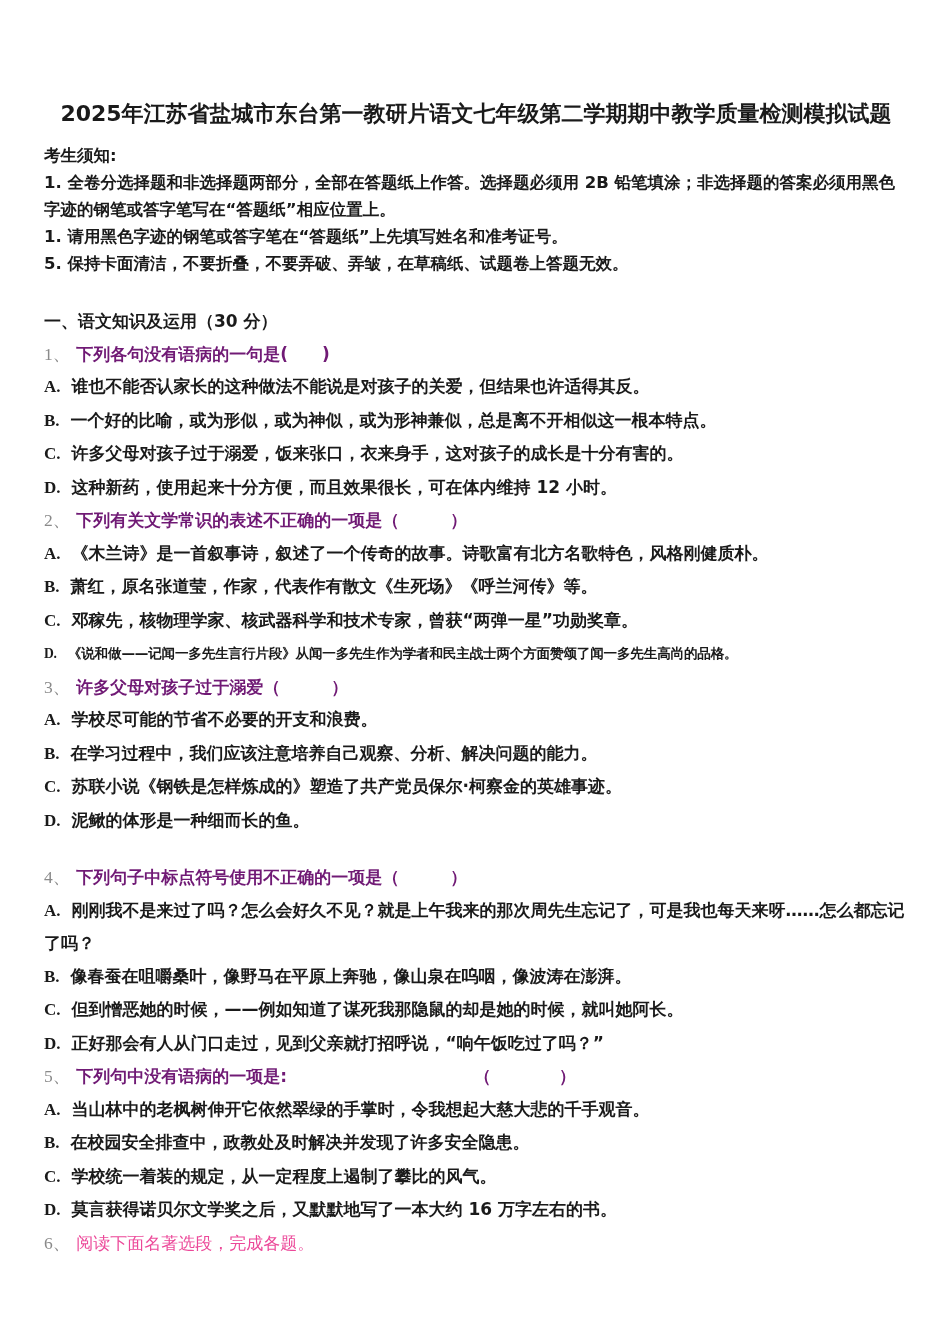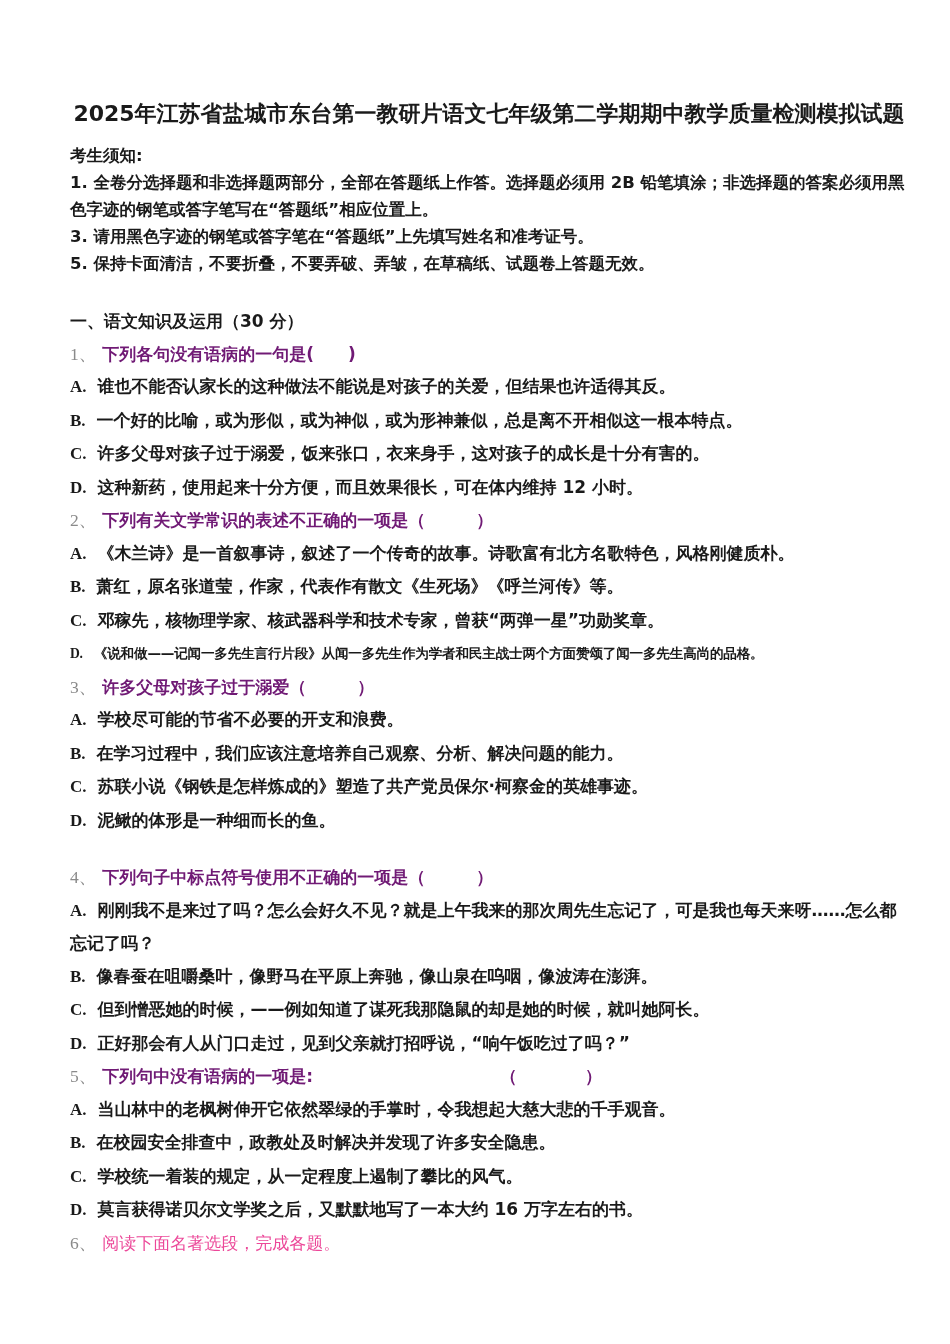--- a/index.html
+++ b/index.html
@@ -5,21 +5,21 @@
   * { box-sizing: border-box; }
   html, body { margin: 0; padding: 0; background: #ffffff; }
   .page {
     position: relative;
     width: 950px;
     height: 1344px;
     margin: 0 auto;
     background: #ffffff;
     color: #1a1a1a;
     font-family: "DejaVu Sans", "Liberation Sans", sans-serif;
-    padding: 100px 42px 0 70px;
+    padding: 100px 42px 0 44px;
     overflow: hidden;
   }
   .title {
     margin: 0 0 14px 0;
     text-align: center;
     font-size: 22px;
     font-weight: 700;
     line-height: 1.25;
     letter-spacing: 0px;
     white-space: nowrap;
@@ -57,21 +57,21 @@
 </head>
 <body>
 
 <div class="page">
 
   <h1 class="title">2025年江苏省盐城市东台第一教研片语文七年级第二学期期中教学质量检测模拟试题</h1>
 
   <div class="notice">
     <div class="notice-heading">考生须知:</div>
     <div class="notice-item">1. 全卷分选择题和非选择题两部分，全部在答题纸上作答。选择题必须用 2B 铅笔填涂；非选择题的答案必须用黑色字迹的钢笔或答字笔写在“答题纸”相应位置上。</div>
-    <div class="notice-item">3. 请用黑色字迹的钢笔或答字笔在“答题纸”上先填写姓名和准考证号。</div>
+    <div class="notice-item">1. 请用黑色字迹的钢笔或答字笔在“答题纸”上先填写姓名和准考证号。</div>
     <div class="notice-item">5. 保持卡面清洁，不要折叠，不要弄破、弄皱，在草稿纸、试题卷上答题无效。</div>
   </div>
 
   <div class="section-heading">一、语文知识及运用（30 分）</div>
 
   <div class="question">
     <div class="qline">
       <span class="qnum">1、</span><span class="qtext">下列各句没有语病的一句是(　　)</span>
     </div>
     <div class="option">

